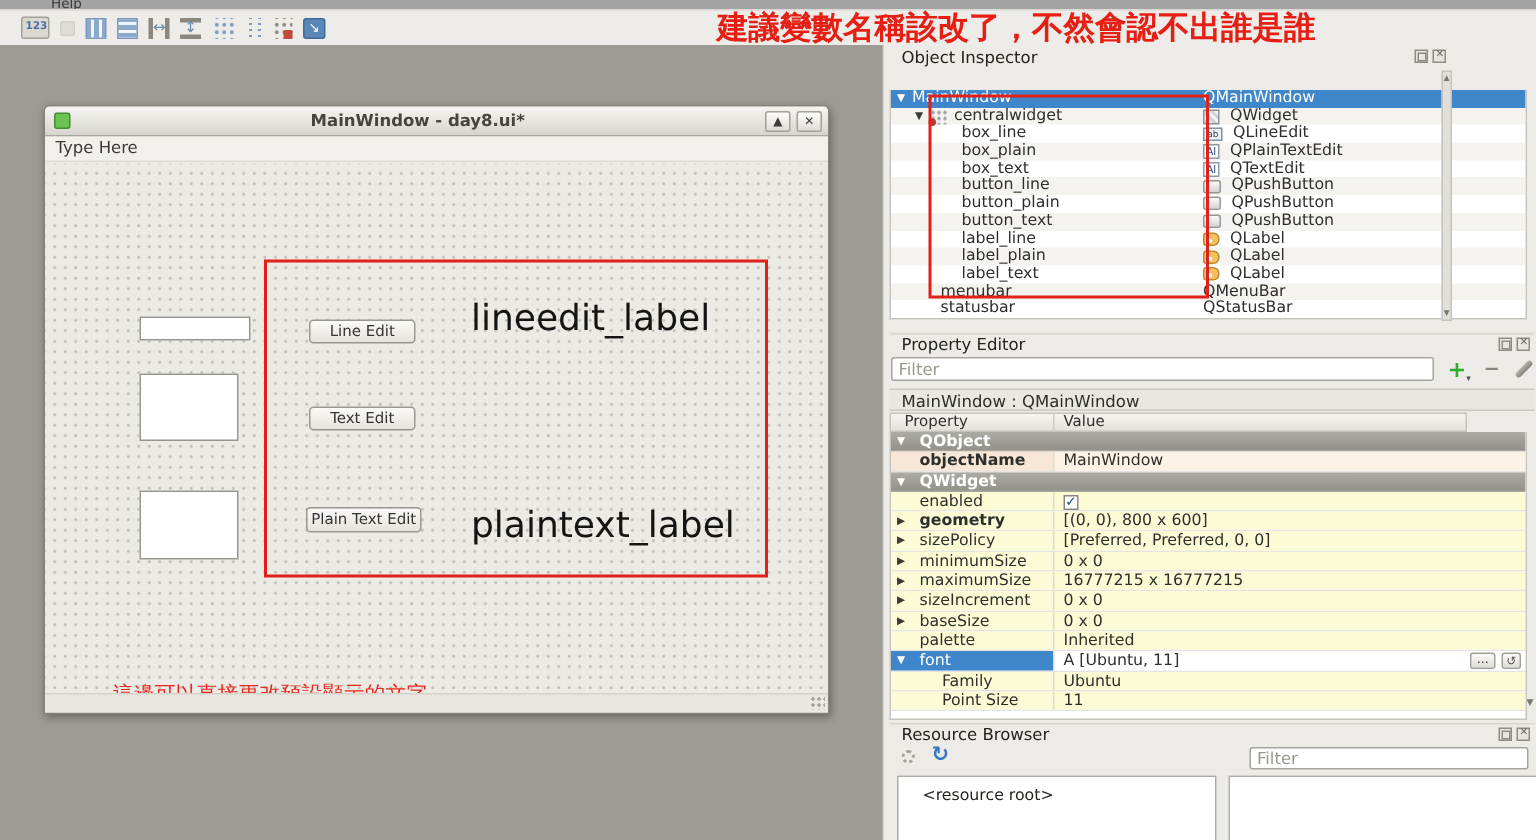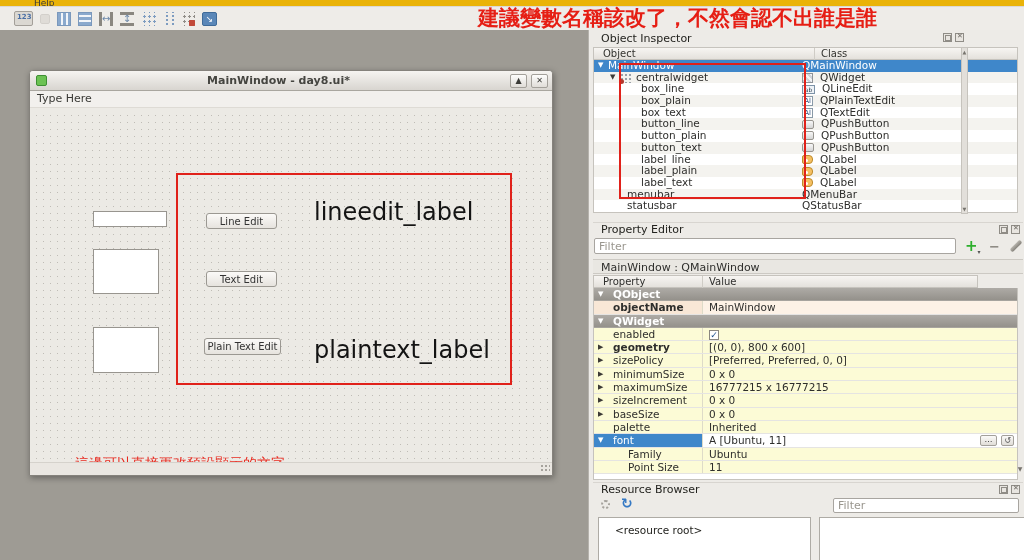--- a/index.html
+++ b/index.html
@@ -5,21 +5,21 @@
   * { margin:0; padding:0; box-sizing:border-box; }
   html,body { width:1024px; height:560px; overflow:hidden; }
   .app {
     position:relative; width:1024px; height:560px;
     background:#edebe7; overflow:hidden;
     font-family:"DejaVu Sans","Liberation Sans",sans-serif;
     font-size:11px; color:#2e2e2c;
   }
   
   .appmenu { position:absolute; left:0; top:0; width:1024px; height:7px;
-    background:#eab308; border-bottom:1px solid #dcd9d4; overflow:hidden; }
+    background:#a3a3a3; border-bottom:1px solid #dcd9d4; overflow:hidden; }
   .appmenu .frag { position:absolute; left:34px; top:-2px; font-size:9px; color:#3a3a38; }
   .toolbar { position:absolute; left:0; top:7px; width:1024px; height:23px;
     background:#eeece8; display:flex; align-items:center; gap:7px; padding-left:2px; }
   .tbi { display:inline-block; position:relative; }
   .ic-edge { width:5px; height:12px; overflow:hidden; color:#555; font-size:10px; line-height:12px; }
   .ic-taborder { width:19px; height:15px; background:#dbd8d2; border:1px solid #a39f99; border-radius:2px; }
   .ic-taborder::after { content:"123"; position:absolute; left:2px; top:1px; font-size:7px; color:#4a6fa5; font-weight:bold; }
   .ic-dim { width:10px; height:10px; background:#d6d3cd; border:1px solid #c2bfb9; border-radius:2px; opacity:.6; }
   .ic-vlayout { width:14px; height:14px; border:1px solid #7a98bc;
     background:repeating-linear-gradient(90deg,#8aa9cd 0 3px,#f2f5f9 3px 5px); }
@@ -246,24 +246,20 @@
   <div class="right-col">
 
     <div class="oi">
       <div class="oi-title">
         <span class="panel-title">Object Inspector</span>
         <span class="dock-btns" style="top:1px;">
           <span class="dock-btn restore"></span>
           <span class="dock-btn close"></span>
         </span>
       </div>
-      <div class="oi-colhead">
-        <span class="c1">Object</span>
-        <span class="c2">Class</span>
-      </div>
       <div class="oi-rows">
           <div class="oi-row sel">
             <div class="oi-obj" style="padding-left: 4px;">
               <span class="expander">▼</span>
               <span class="lbl">MainWindow</span>
             </div>
             <div class="oi-cls">
               <span class="lbl">QMainWindow</span>
             </div>
           </div>

